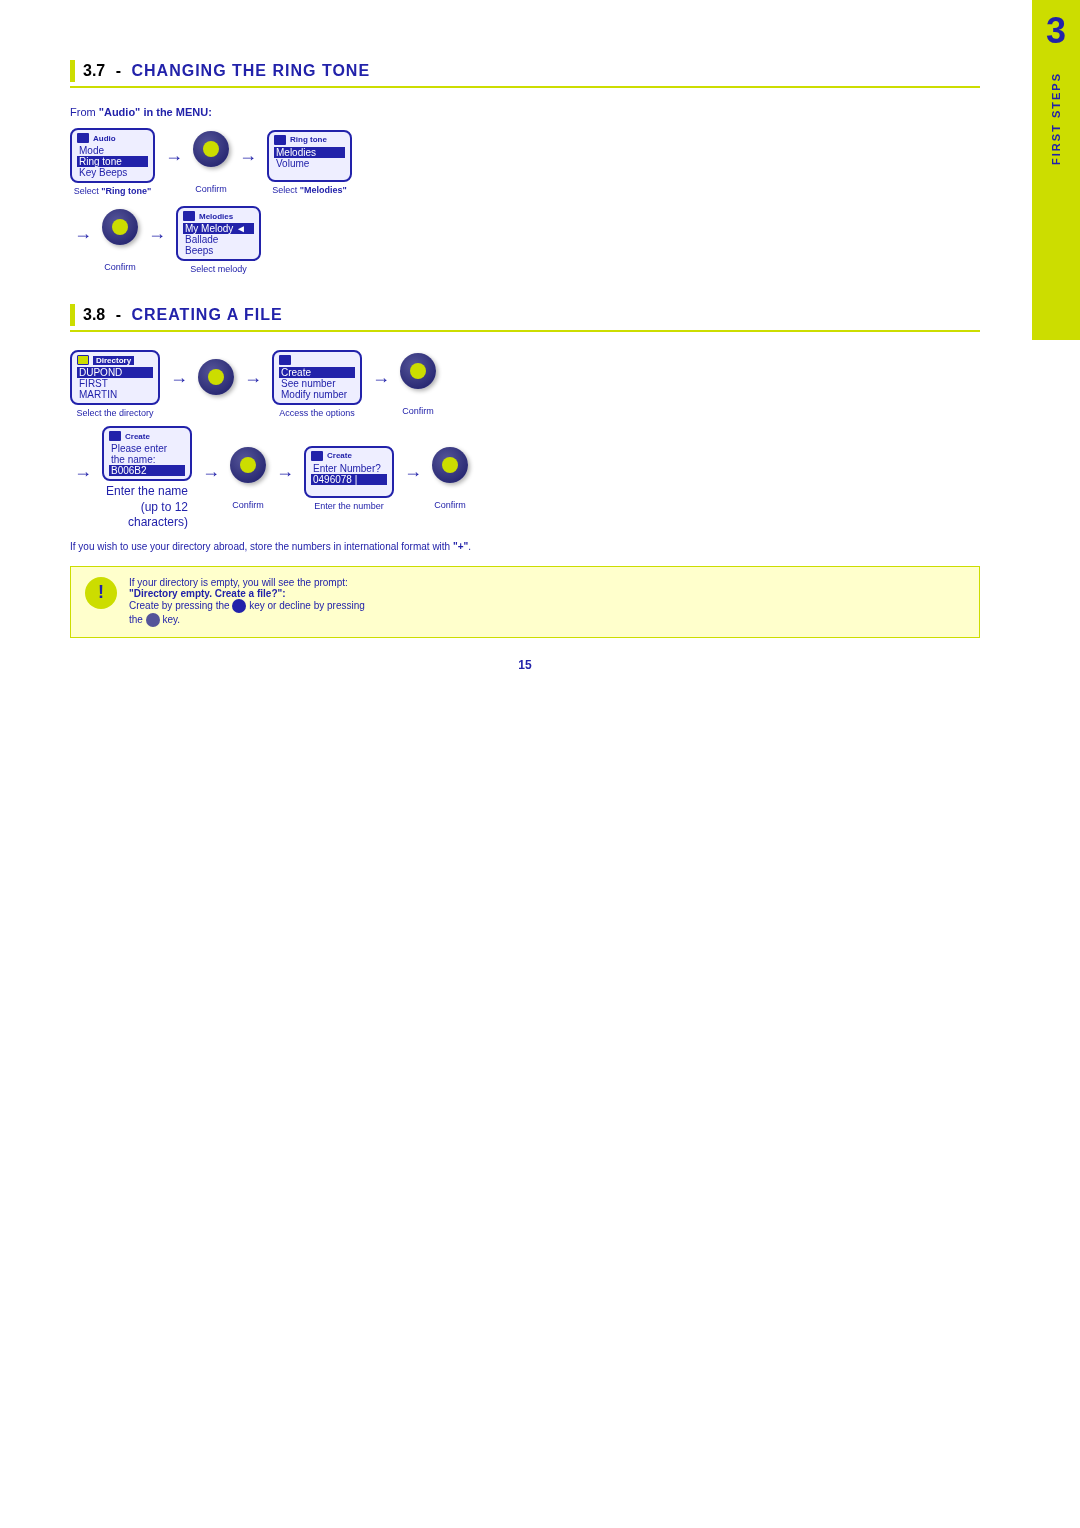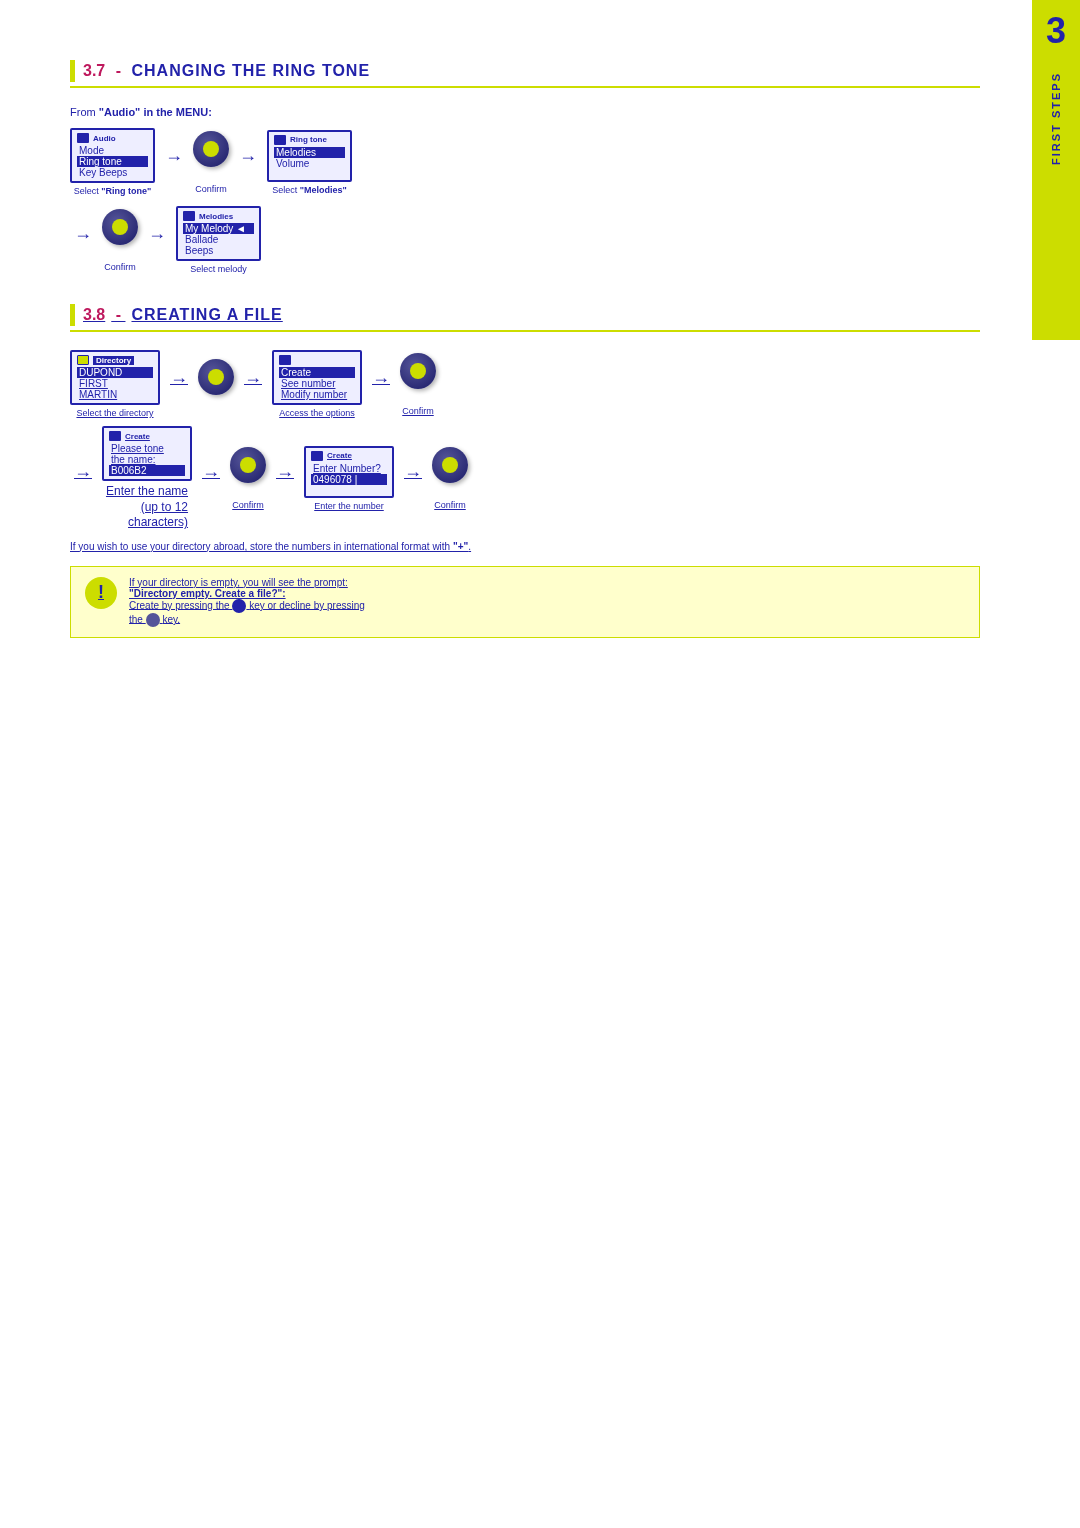--- a/index.html
+++ b/index.html
@@ -51,21 +51,21 @@
 
     
     .section-header {
       display: flex;
       align-items: center;
       margin-bottom: 18px;
       border-bottom: 2px solid #ccdd00;
       padding-bottom: 4px;
     }
     .section-number {
-      color: #be185d;
+      color: #000000;
       font-size: 16px;
       font-weight: bold;
       margin-right: 6px;
     }
     .section-title {
       color: #2222aa;
       font-size: 16px;
       font-weight: bold;
       text-transform: uppercase;
       letter-spacing: 1px;
@@ -122,21 +122,21 @@
     
     .phone-screen {
       border: 2px solid #2222aa;
       background: #eeeeff;
       padding: 3px 5px;
       min-width: 80px;
       min-height: 52px;
       font-size: 8px;
       color: #2222aa;
       position: relative;
-      border-radius: 2px;
+      border-radius: 8px;
     }
     .phone-screen .screen-item {
       font-size: 10px;
       padding: 0 2px;
       color: #2222aa;
     }
     .phone-screen .screen-item.highlighted {
       background: #2222aa;
       color: #ffffff;
     }
@@ -157,21 +157,20 @@
       flex-shrink: 0;
       box-shadow: 2px 2px 4px rgba(0,0,0,0.3);
     }
 
     
     .section-37 {
       margin-bottom: 30px;
     }
     .section-38 {
       margin-bottom: 12px;
-      text-decoration: underline;
     }
 
     
     .warning-box {
       background: #ffffcc;
       border: 1px solid #ccdd00;
       padding: 10px 14px;
       display: flex;
       gap: 12px;
       font-size: 10px;
@@ -368,21 +367,21 @@
 
     <div class="step-row" style="margin-top:8px;">
       <div class="arrow">→</div>
 
       <div class="step-unit">
         <div class="phone-screen" style="min-width:90px;">
           <div style="display:flex;align-items:center;margin-bottom:2px;">
             <div style="width:12px;height:10px;background:#2222aa;border-radius:1px;margin-right:4px;flex-shrink:0;"></div>
             <span style="font-size:8px;font-weight:bold;color:#2222aa;">Create</span>
           </div>
-          <div class="screen-item">Please tone</div>
+          <div class="screen-item">Please enter</div>
           <div class="screen-item">the name:</div>
           <div class="screen-item highlighted">B006B2</div>
         </div>
         <div class="step-label-multi">
           <span>Enter the name</span><br>
           <span>(up to 12</span><br>
           <span>characters)</span>
         </div>
       </div>
 
@@ -431,14 +430,15 @@
         <span>Create by pressing the </span>
         <span style="display:inline-block;width:14px;height:14px;border-radius:50%;background:#2222aa;vertical-align:middle;"></span>
         <span> key or decline by pressing</span><br>
         <span>the </span>
         <span style="display:inline-block;width:14px;height:14px;border-radius:50%;background:#555599;vertical-align:middle;"></span>
         <span> key.</span>
       </div>
     </div>
   </div>
 
+  <div class="page-number">15</div>
 
 </div>
 
 </body></html>

